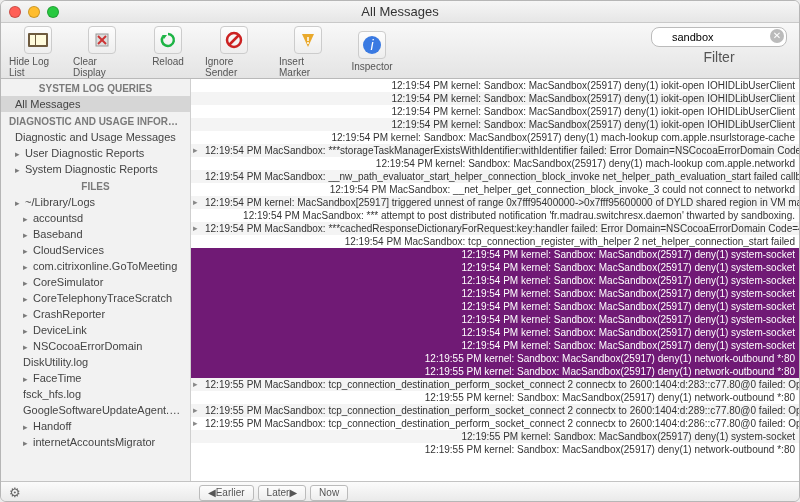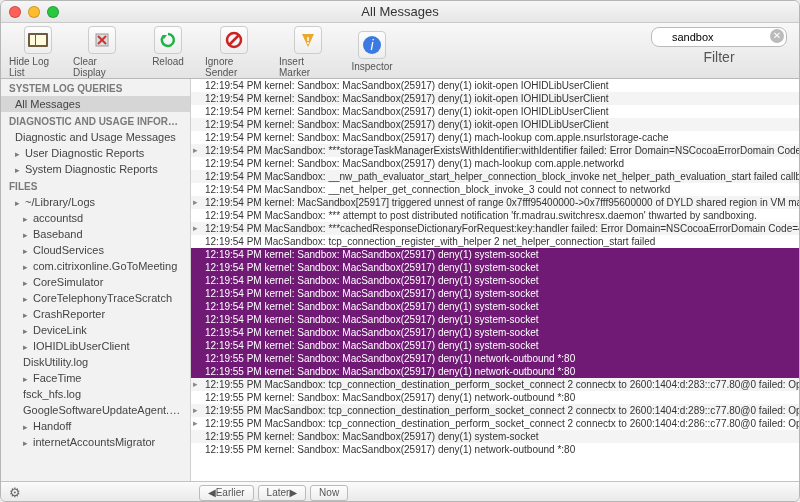--- a/index.html
+++ b/index.html
@@ -12,26 +12,26 @@
 .tool { display:flex; flex-direction:column; align-items:center; width:58px; font-size:10px; color:#555; gap:2px; cursor:default;}
 .tool .ic { width:28px; height:28px; border-radius:4px; border:1px solid #ccc; background:linear-gradient(#fdfdfd,#eee); display:flex; align-items:center; justify-content:center;}
 .tool-group{display:flex; gap:16px;}
 .searchwrap{position:absolute; right:12px; top:4px; display:flex; flex-direction:column; align-items:center;}
 .search{width:136px; height:20px; border:1px solid #bbb; border-radius:8px; background:#fff; padding:0 18px 0 20px; font-size:11px; position:relative;}
 .search-ic{position:absolute; left:3px; top:2px; font-size:12px; color:#888;}
 .search-clear{position:absolute; right:3px; top:2px; width:14px; height:14px; border-radius:50%; background:#bbb; color:#fff; font-size:10px; text-align:center; line-height:14px;}
 .searchlabel{font-size:14px; color:#555; margin-top:2px;}
 .main{display:flex; height:402px;}
 .sidebar{width:190px; background:#f2f2f2; border-right:1px solid #cfcfcf; overflow:hidden; font-size:11px;}
-.sb-header{color:#7a7a7a; font-size:10px; font-weight:600; padding:4px 8px 2px 8px; text-transform:uppercase; white-space:nowrap; overflow:hidden; text-overflow:ellipsis;}
+.sb-header{color:#7a7a7a; font-size:10px; font-weight:600; padding:4px 8px 2px 8px; text-transform:uppercase; white-space:nowrap; overflow:hidden; text-overflow:ellipsis;text-align:center;}
 .sb-item{padding:2px 8px 2px 14px; white-space:nowrap; overflow:hidden; text-overflow:ellipsis; color:#444; cursor:default;}
 .sb-item.sel{background:#d6d6d6;}
 .sb-sub{padding-left:22px;}
 .sb-disc::before{content:"▸"; color:#7a7a7a; display:inline-block; width:10px; font-size:9px;}
-.content{flex:1; background:#fff; overflow:hidden; position:relative;}
+.content{flex:1; background:#fff; overflow:hidden; position:relative;text-align:right;}
 .scroll{height:100%; overflow:auto; font-family:Menlo,Monaco,monospace; font-size:10px; line-height:13px;}
 .row{white-space:nowrap; padding:0 4px 0 14px; position:relative; color:#333;}
 .row.alt{background:#f4f4f4;}
 .row.sel{background:#701a75; color:#fff;}
 .row .disc{position:absolute; left:2px; top:0; color:#888; font-size:9px;}
 .statusbar{height:22px; border-top:1px solid #c3c3c3; background:linear-gradient(#fbfbfb,#e8e8e8); display:flex; align-items:center; font-size:10px; color:#555; padding:0 8px;}
 .statusbar .left{width:190px; display:flex; gap:6px;}
 .statusbar .center{flex:1; text-align:center;}
 .statusbar .right{display:flex; gap:4px; align-items:center;}
 .pillbtn{border:1px solid #bbb; background:linear-gradient(#fdfdfd,#eee); height:16px; font-size:10px; border-radius:3px; padding:0 8px; display:flex; align-items:center; cursor:default;}
@@ -132,21 +132,21 @@
       <div class="sb-header">FILES</div>
       <div class="sb-item sb-disc">~/Library/Logs</div>
       <div class="sb-item sb-sub sb-disc">accountsd</div>
       <div class="sb-item sb-sub sb-disc">Baseband</div>
       <div class="sb-item sb-sub sb-disc">CloudServices</div>
       <div class="sb-item sb-sub sb-disc">com.citrixonline.GoToMeeting</div>
       <div class="sb-item sb-sub sb-disc">CoreSimulator</div>
       <div class="sb-item sb-sub sb-disc">CoreTelephonyTraceScratch</div>
       <div class="sb-item sb-sub sb-disc">CrashReporter</div>
       <div class="sb-item sb-sub sb-disc">DeviceLink</div>
-      <div class="sb-item sb-sub sb-disc">IOHIDLibUserClient</div>
+      <div class="sb-item sb-sub sb-disc">NSCocoaErrorDomain</div>
       <div class="sb-item sb-sub">DiskUtility.log</div>
       <div class="sb-item sb-sub sb-disc">FaceTime</div>
       <div class="sb-item sb-sub">fsck_hfs.log</div>
       <div class="sb-item sb-sub">GoogleSoftwareUpdateAgent.log</div>
       <div class="sb-item sb-sub sb-disc">Handoff</div>
       <div class="sb-item sb-sub sb-disc">internetAccountsMigrator</div>
     </div>
   <div class="content">
     <div class="scroll" id="rows">
         <div class="row"><span>12:19:54 PM kernel: Sandbox: MacSandbox(25917) deny(1) iokit-open IOHIDLibUserClient</span></div>

